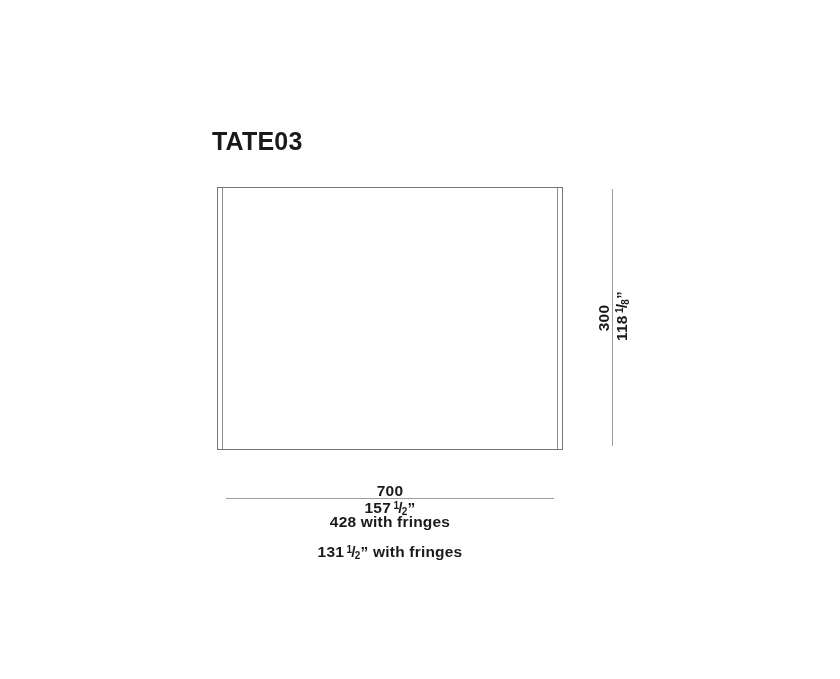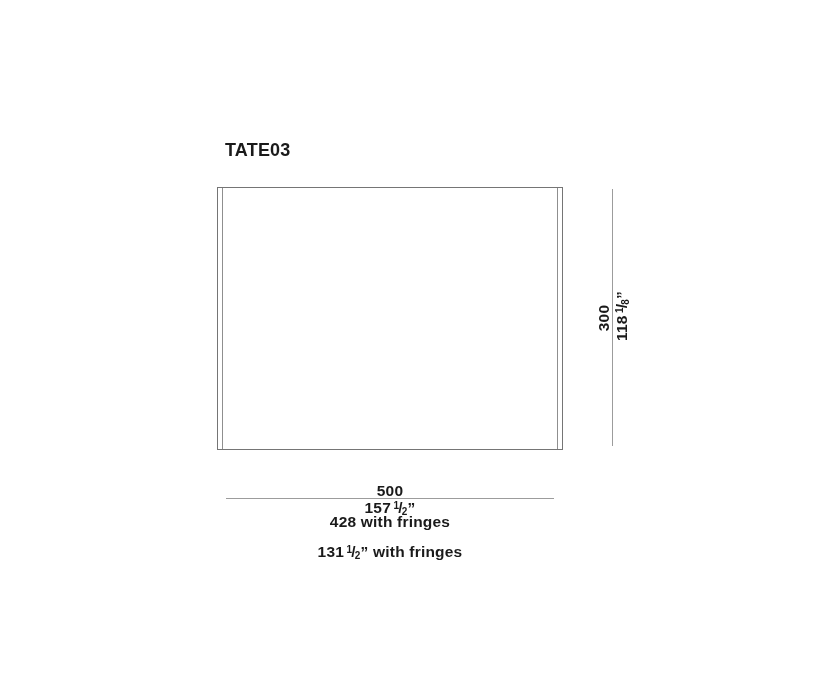--- a/index.html
+++ b/index.html
@@ -19,22 +19,22 @@
     position:relative;
     width:840px;
     height:679px;
     background:var(--background);
     overflow:hidden;
   }
   .title{
     position:absolute;
     left:212px;
     top:127px;
-    margin:13px;
-    font-size:18px;
+    margin:0;
+    font-size:25px;
     font-weight:bold;
     letter-spacing:0.2px;
     color:var(--text);
   }
   .rug{
     position:absolute;
     left:217px;
     top:187px;
     width:346px;
     height:263px;
@@ -130,21 +130,21 @@
   </div>
 
   <div class="vdim-line"></div>
 
   <div class="vlabel metric-height dim-label"><span>300</span></div>
 
   <div class="vlabel imperial-height dim-label"><span>118</span><span class="sup">1</span><span class="slash">/</span><span class="sub">8</span><span>”</span></div>
 
   <div class="hdim-line"></div>
 
-  <div class="hlabel metric-width dim-label">500</div>
+  <div class="hlabel metric-width dim-label">700</div>
 
   <div class="hlabel imperial-width dim-label"><span>157</span><span class="sup">1</span><span class="slash">/</span><span class="sub">2</span><span>”</span></div>
 
   <div class="hlabel fringes-metric dim-label">428 with fringes</div>
 
   <div class="hlabel fringes-imperial dim-label"><span>131</span><span class="sup">1</span><span class="slash">/</span><span class="sub">2</span><span>” with fringes</span></div>
 
 </div>
 
 </body></html>

